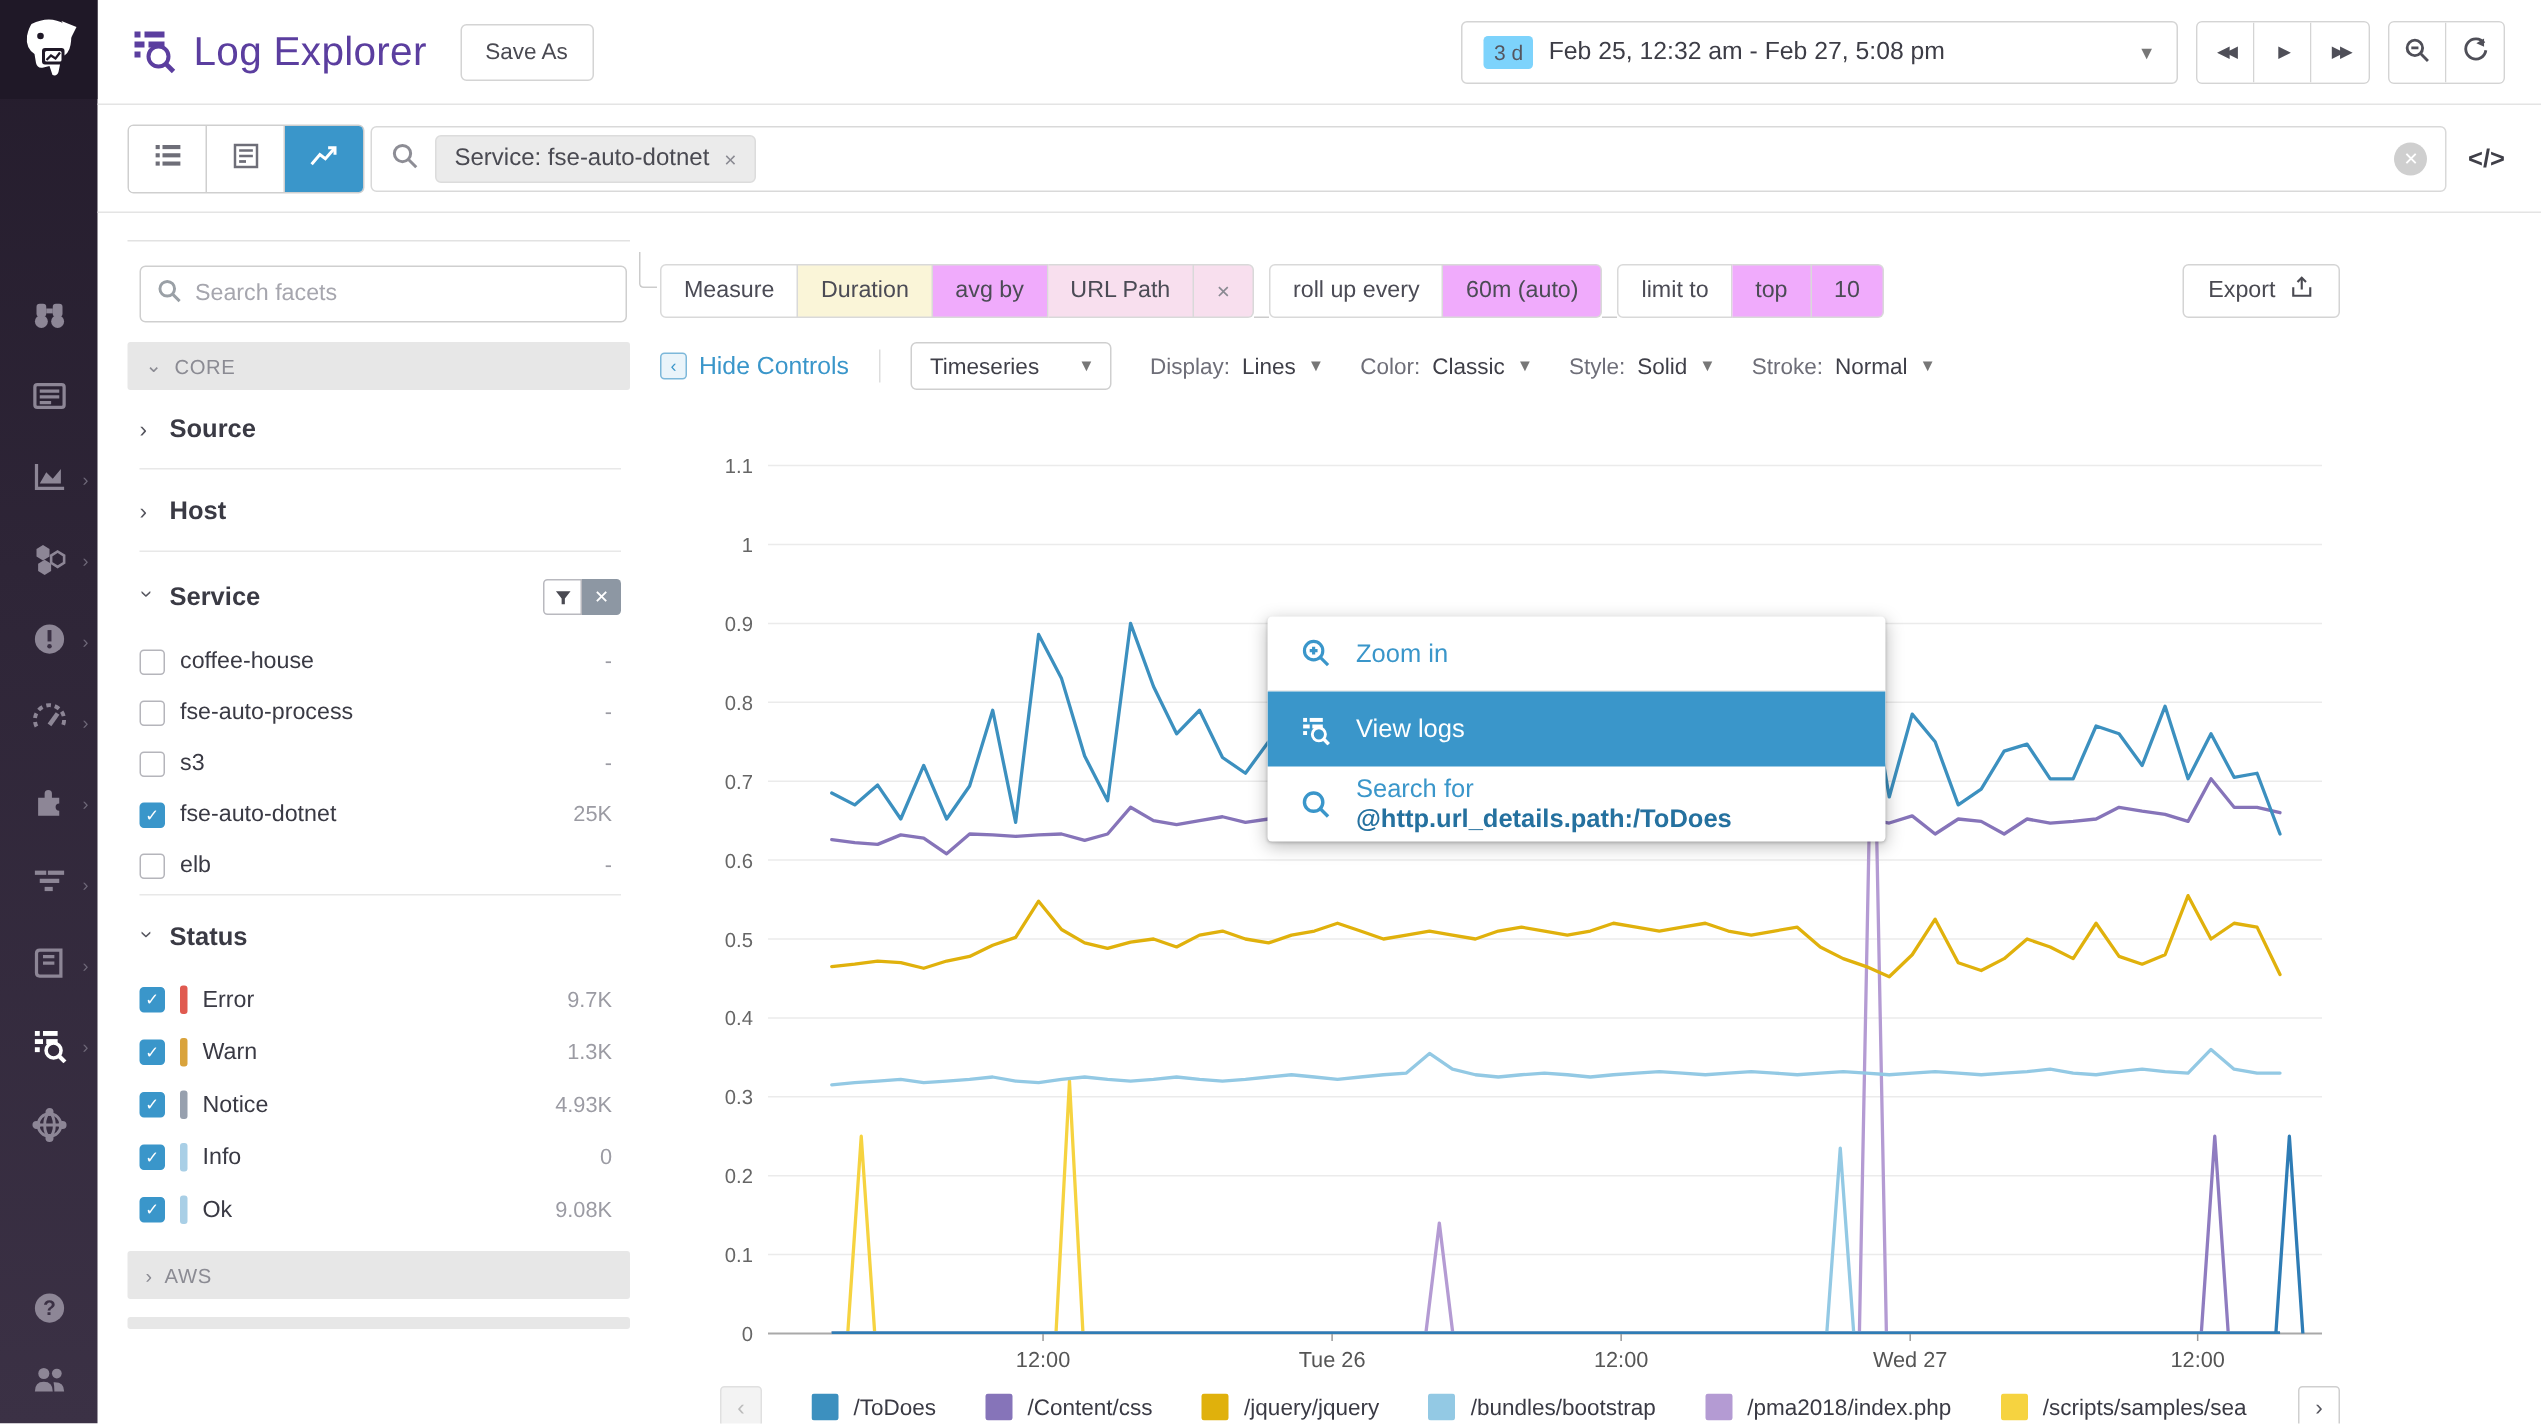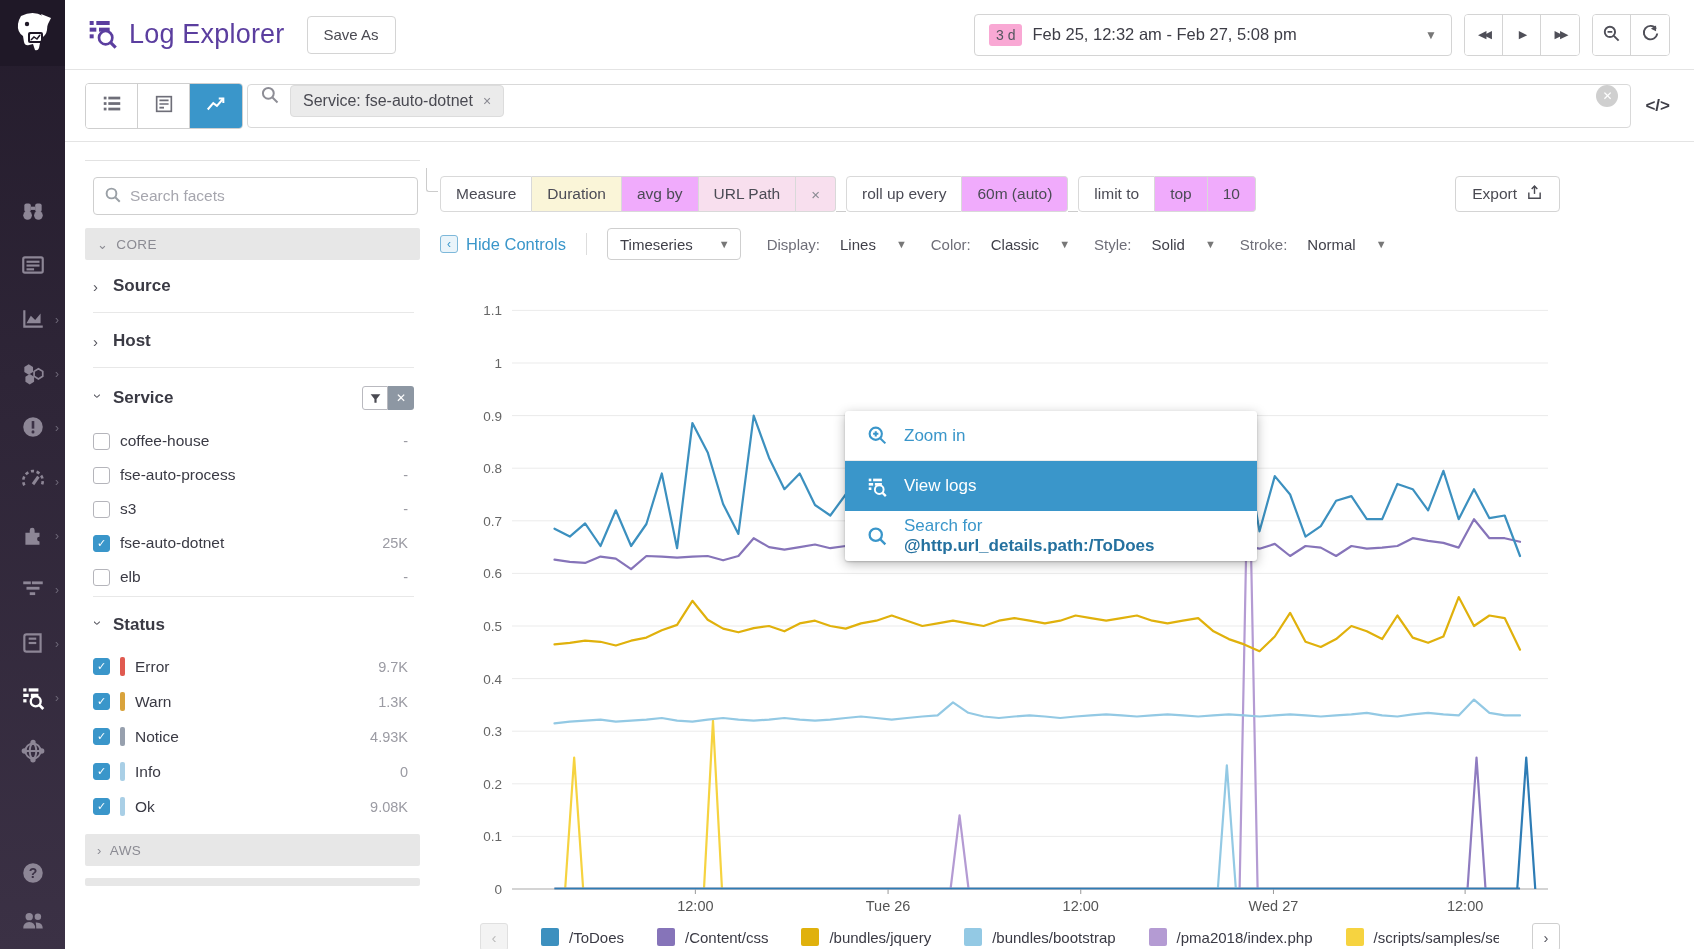--- a/index.html
+++ b/index.html
@@ -20,35 +20,35 @@
   
   .main { flex:1; display:flex; flex-direction:column; min-width:0; }
 
   
   .topbar { height:70px; border-bottom:1px solid #e4e4e4; display:flex; align-items:center; padding:0 24px 0 22px; flex-shrink:0; }
   .title-icon { color:#5b3e9f; margin-right:10px; }
   .page-title { font-size:27px; color:#5b3e9f; font-weight:400; letter-spacing:.2px; }
   .saveas { margin-left:22px; height:38px; padding:0 16px; background:#fff; border:1px solid #d4d4d4; border-radius:4px; font-size:15px; color:#4a4a52; cursor:pointer; }
   .top-right { margin-left:auto; display:flex; align-items:center; gap:12px; }
   .timebox { height:42px; width:478px; border:1px solid #d4d4d4; border-radius:4px; display:flex; align-items:center; padding:0 14px; gap:10px; background:#fff; }
-  .dur-badge { background:#f9a8d4; border-radius:3px; padding:3px 7px; font-size:14px; color:#55555e; }
+  .dur-badge { background:#7dd3fc; border-radius:3px; padding:3px 7px; font-size:14px; color:#55555e; }
   .time-text { font-size:16.5px; color:#3d3d46; font-weight:500; white-space:nowrap; }
   .timebox .caret { margin-left:auto; color:#777; font-size:12px; }
   .btn-group { display:flex; border:1px solid #d4d4d4; border-radius:4px; overflow:hidden; }
   .nav-btn { width:38px; height:40px; background:#fff; border:none; border-right:1px solid #d4d4d4; display:flex; align-items:center; justify-content:center; color:#4f4f58; cursor:pointer; }
   .nav-btn:last-child { border-right:none; }
   .tri { font-size:11px; letter-spacing:-3px; }
 
   
   .searchbar { height:72px; border-bottom:1px solid #e4e4e4; display:flex; align-items:center; padding:0 24px 0 20px; flex-shrink:0; gap:0; }
   .viewtoggle { display:flex; border:1px solid #cfcfcf; border-radius:4px; overflow:hidden; }
   .vbtn { width:52px; height:44px; background:#fff; border:none; border-right:1px solid #cfcfcf; display:flex; align-items:center; justify-content:center; color:#6e6e78; cursor:pointer; }
   .vbtn:last-child { border-right:none; }
   .vbtn.active { background:#3a96ca; color:#fff; }
-  .searchfield { flex:1; height:44px; margin-left:4px; border:1px solid #d9d9d9; border-radius:4px; display:flex; align-items:flex-start; padding:0 12px; gap:10px; background:#fff; }
+  .searchfield { flex:1; height:44px; margin-left:4px; border:1px solid #d9d9d9; border-radius:4px; display:flex; align-items:center; padding:0 12px; gap:10px; background:#fff; }
   .chip { background:#ebebeb; border:1px solid #dcdcdc; border-radius:4px; height:32px; display:flex; align-items:center; padding:0 12px; gap:10px; font-size:16px; color:#4a4a52; }
   .chip .x { color:#8a8a92; font-size:14px; cursor:pointer; }
   .clear-btn { margin-left:auto; width:22px; height:22px; border-radius:50%; background:#cfcfcf; color:#fff; display:flex; align-items:center; justify-content:center; font-size:12px; cursor:pointer; }
   .code-toggle { margin-left:14px; font-size:17px; font-weight:700; color:#3f3f48; cursor:pointer; }
 
   
   .content { flex:1; display:flex; min-height:0; }
 
   
   .filters { width:355px; padding:18px 0 0 20px; flex-shrink:0; overflow:hidden; }
@@ -92,21 +92,21 @@
   .pill.pink { background:#f8dfee; }
   .pill.pink-x { background:#f8dfee; color:#8a8a92; font-size:15px; cursor:pointer; }
   .joiner { width:10px; height:1px; background:#ccc; }
   .export-btn { margin-left:auto; height:36px; padding:0 16px; background:#fff; border:1px solid #d4d4d4; border-radius:4px; font-size:15.5px; color:#4a4a52; display:flex; align-items:center; gap:9px; cursor:pointer; }
 
   .controls-row { margin-top:16px; display:flex; align-items:center; gap:14px; position:relative; }
   .hidectl { display:flex; align-items:center; gap:8px; color:#3a96ca; font-size:16.5px; cursor:pointer; }
   .collapse-ic { width:18px; height:18px; border:1px solid #7db8da; border-radius:3px; background:#eaf4fa; color:#3a96ca; font-size:12px; display:flex; align-items:center; justify-content:center; }
   .vsep { width:1px; height:22px; background:#ddd; margin:0 6px; }
   .viz-select { height:32px; border:1px solid #cfcfcf; border-radius:4px; background:#fff; display:flex; align-items:center; gap:26px; padding:0 10px 0 12px; font-size:15px; color:#3f3f48; cursor:pointer; }
-  .ctl { display:flex; align-items:center; gap:20px; font-size:15px; }
+  .ctl { display:flex; align-items:center; gap:8px; font-size:15px; }
   .ctl .lab { color:#6e6e78; }
   .ctl .val { color:#3f3f48; }
   .caret { color:#777; font-size:11px; }
 
   
   .chart-wrap { position:relative; margin-top:6px; }
   .legend-row { display:flex; align-items:center; gap:33px; margin:2px 0 0 40px; }
   .lg-btn { width:28px; height:28px; border-radius:3px; display:flex; align-items:center; justify-content:center; font-size:15px; flex-shrink:0; }
   .lg-btn.prev { background:#f3f3f3; border:1px solid #e0e0e0; color:#bbb; }
   .lg-btn.next { background:#fff; border:1px solid #cfcfcf; color:#55555e; cursor:pointer; }
@@ -648,21 +648,21 @@
               <span class="lg-item">
                 <span class="lg-swatch" style="background: rgb(60, 144, 191);"></span>
                 <span class="lg-label">/ToDoes</span>
               </span>
               <span class="lg-item">
                 <span class="lg-swatch" style="background: rgb(134, 116, 185);"></span>
                 <span class="lg-label">/Content/css</span>
               </span>
               <span class="lg-item">
                 <span class="lg-swatch" style="background: rgb(224, 177, 12);"></span>
-                <span class="lg-label">/bundles/jquery</span>
+                <span class="lg-label">/jquery/jquery</span>
               </span>
               <span class="lg-item">
                 <span class="lg-swatch" style="background: rgb(147, 201, 228);"></span>
                 <span class="lg-label">/bundles/bootstrap</span>
               </span>
               <span class="lg-item">
                 <span class="lg-swatch" style="background: rgb(180, 155, 211);"></span>
                 <span class="lg-label">/pma2018/index.php</span>
               </span>
               <span class="lg-item">

